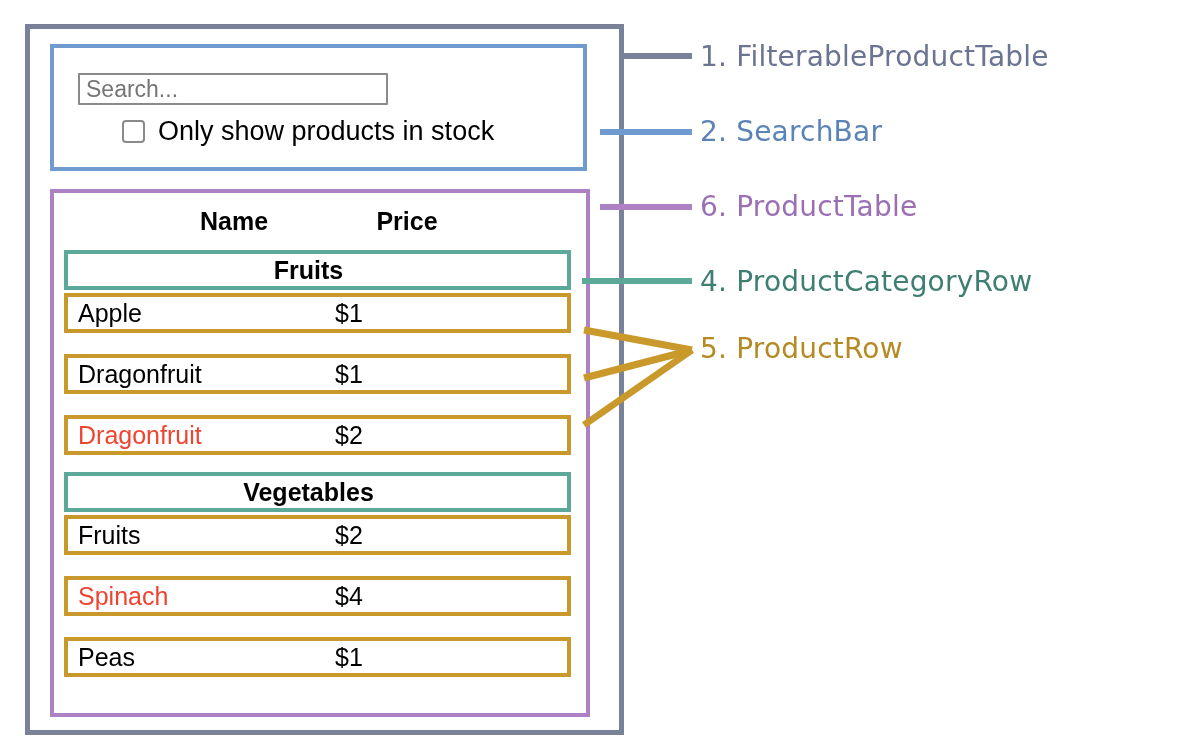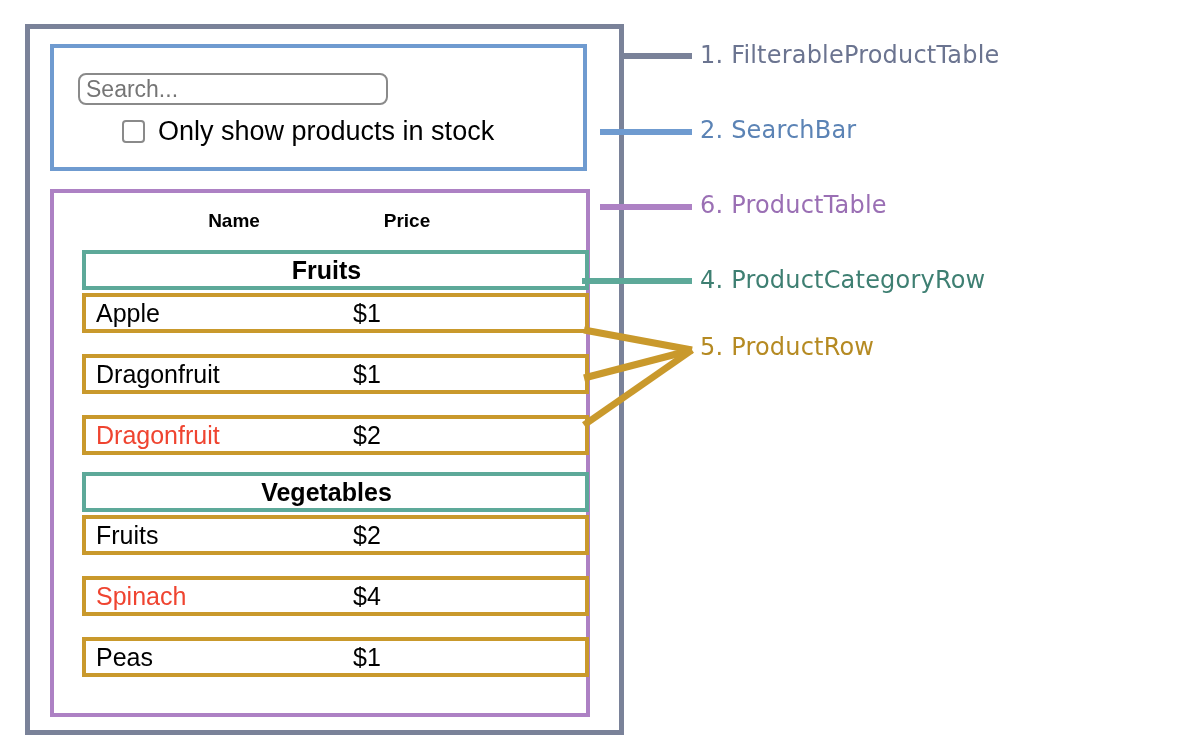--- a/index.html
+++ b/index.html
@@ -40,21 +40,21 @@
     background: #ffffff;
   }
   #search-input {
     position: absolute;
     left: 24px;
     top: 25px;
     width: 310px;
     height: 32px;
     box-sizing: border-box;
     border: 2px solid #8a8a8a;
-    border-radius: 8px;
+    border-radius: 1px;
     background: #ffffff;
     font-family: "Liberation Sans", sans-serif;
     font-size: 23px;
     color: #9a9a9a;
     padding: 0 6px;
     line-height: 28px;
     outline: none;
   }
   #stock-filter-row {
     position: absolute;
@@ -96,30 +96,30 @@
     position: absolute;
     left: 0;
     top: 10px;
     width: 100%;
     height: 36px;
     display: flex;
     align-items: center;
   }
   .th {
     font-weight: bold;
-    font-size: 19px;
+    font-size: 25px;
     color: #000;
     text-align: center;
   }
   .th-name { position: absolute; left: 95px;  width: 170px; }
   .th-price{ position: absolute; left: 278px; width: 150px; }
 
   #rows-area {
     position: absolute;
-    left: 28px;
+    left: 10px;
     top: 57px;
     width: 507px;
   }
 
   .category-row {
     box-sizing: border-box;
     width: 507px;
     height: 40px;
     border: 4px solid #5da999;
     background: #ffffff;
@@ -168,21 +168,21 @@
   
   #annotations {
     position: absolute;
     left: 0; top: 0;
     width: 1200px; height: 744px;
     pointer-events: none;
   }
   .legend-label {
     position: absolute;
     font-family: "DejaVu Sans", sans-serif;
-    font-size: 24px;
+    font-size: 28px;
     letter-spacing: 0.2px;
     white-space: nowrap;
     line-height: 1;
   }
   #legend-1 { left: 700px; top: 43px;  color: #6b7490; }
   #legend-2 { left: 700px; top: 118px; color: #5b83b5; }
   #legend-3 { left: 700px; top: 193px; color: #9a6fb4; }
   #legend-4 { left: 700px; top: 268px; color: #3e7f72; }
   #legend-5 { left: 700px; top: 335px; color: #b58a22; }
 </style>

